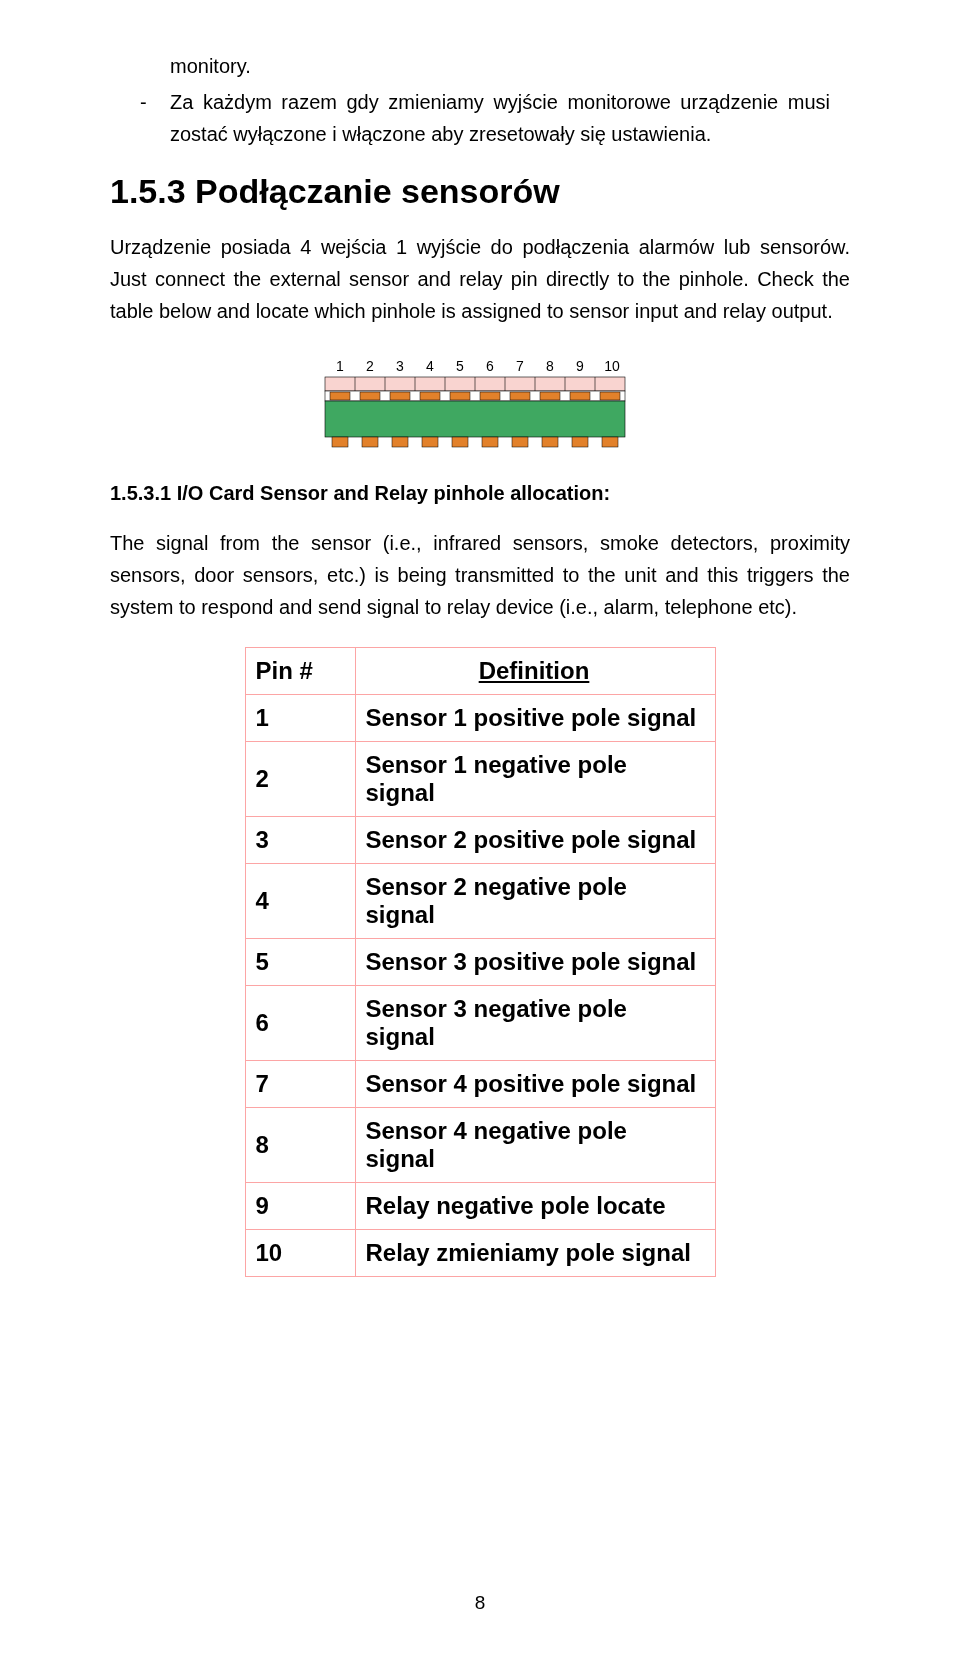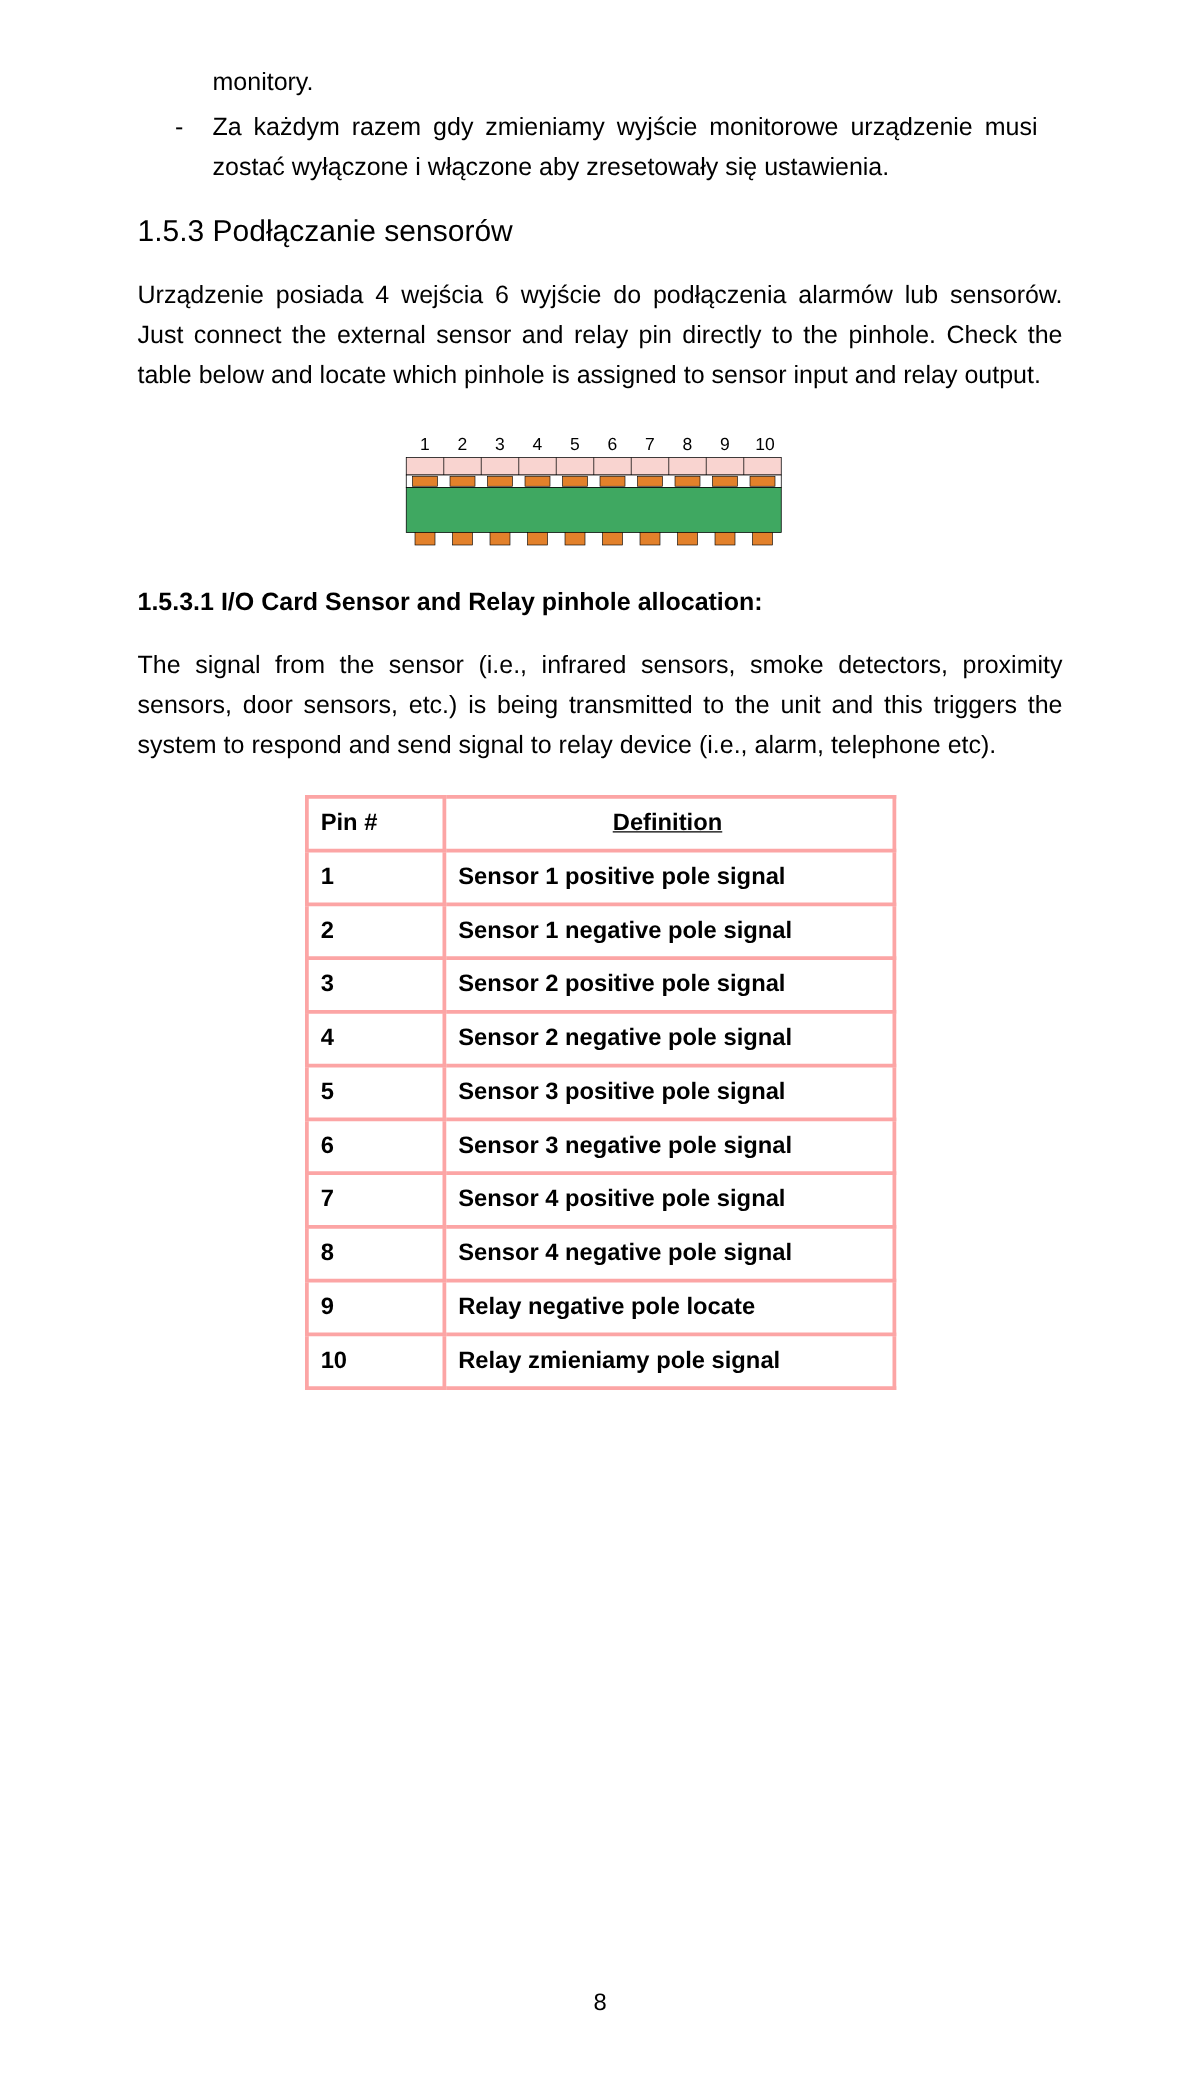--- a/index.html
+++ b/index.html
@@ -24,22 +24,22 @@
     margin-left: 30px;
     margin-right: 20px;
     font-size: 20px;
     line-height: 1.6;
     text-align: justify;
     margin-top: 4px;
   }
   .dash { width: 30px; flex-shrink: 0; }
   .dash-content { flex: 1; }
   .h2 {
-    font-size: 24px;
-    font-weight: normal;
+    font-size: 34px;
+    font-weight: bold;
     margin: 22px 0 20px 0;
   }
   .para {
     font-size: 20px;
     line-height: 1.6;
     text-align: justify;
     margin-bottom: 12px;
   }
   .h3 {
     font-size: 20px;
@@ -54,23 +54,23 @@
   .connector-svg { width: 320px; height: 95px; }
   .table-wrap {
     display: flex;
     justify-content: center;
     margin-top: 24px;
   }
   table {
     border-collapse: collapse;
   }
   td {
-    border: 3px solid #fca5a5;
+    border: 1px solid #fca5a5;
     padding: 9px 12px 9px 10px;
-    font-size: 19px;
+    font-size: 24px;
     vertical-align: middle;
   }
   td.col1 { width: 110px; font-weight: normal; }
   td.col2 { width: 360px; font-weight: bold; }
   tr.header td { font-weight: bold; }
   tr.header td.col2 { text-align: center; text-decoration: underline; }
   tr td.col1.bold { font-weight: bold; }
   .page-num {
     position: absolute;
     bottom: 48px;
@@ -84,21 +84,21 @@
 
 <div class="bullet-text">monitory.</div>
 
 <div class="dash-row">
   <div class="dash">-</div>
   <div class="dash-content">Za każdym razem gdy zmieniamy wyjście monitorowe urządzenie musi zostać wyłączone i włączone aby zresetowały się ustawienia.</div>
 </div>
 
 <div class="h2">1.5.3  Podłączanie sensorów</div>
 
-<div class="para">Urządzenie posiada 4 wejścia 6 wyjście do podłączenia alarmów lub sensorów. Just connect the external sensor and relay pin directly to the pinhole. Check the table below and locate which pinhole is assigned to sensor input and relay output.</div>
+<div class="para">Urządzenie posiada 4 wejścia 1 wyjście do podłączenia alarmów lub sensorów. Just connect the external sensor and relay pin directly to the pinhole. Check the table below and locate which pinhole is assigned to sensor input and relay output.</div>
 
 <div class="connector-wrap">
   <svg class="connector-svg" viewBox="0 0 320 95">
 
     <g font-family="Arial" font-size="14" fill="#000" text-anchor="middle">
       <text x="20" y="14">1</text>
       <text x="50" y="14">2</text>
       <text x="80" y="14">3</text>
       <text x="110" y="14">4</text>
       <text x="140" y="14">5</text>

